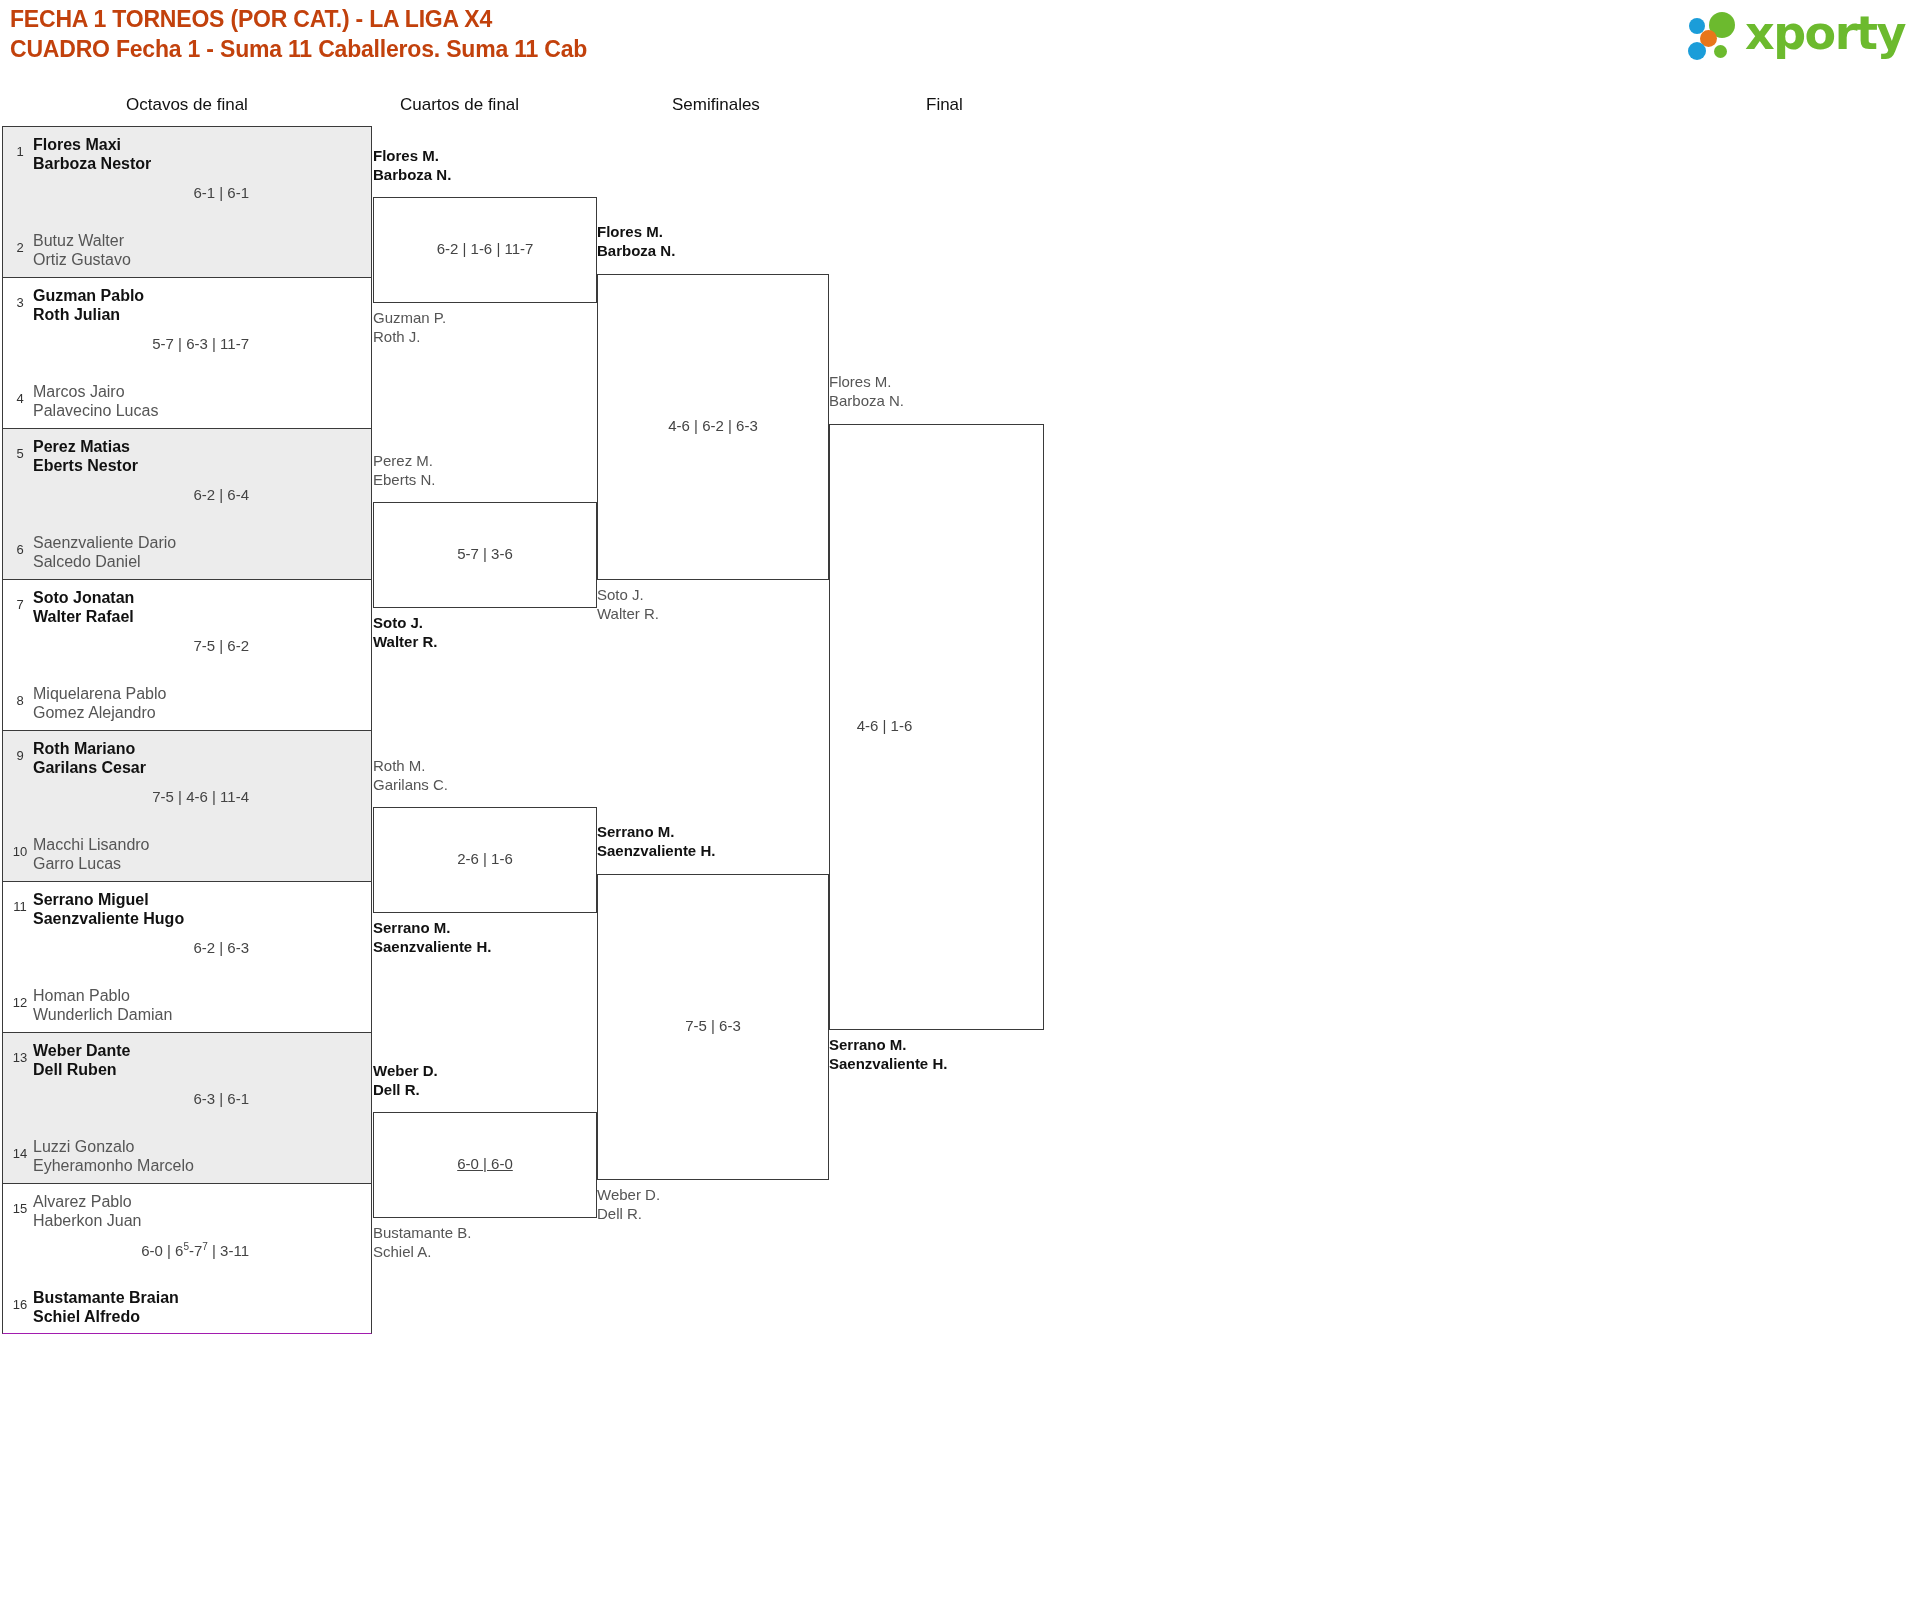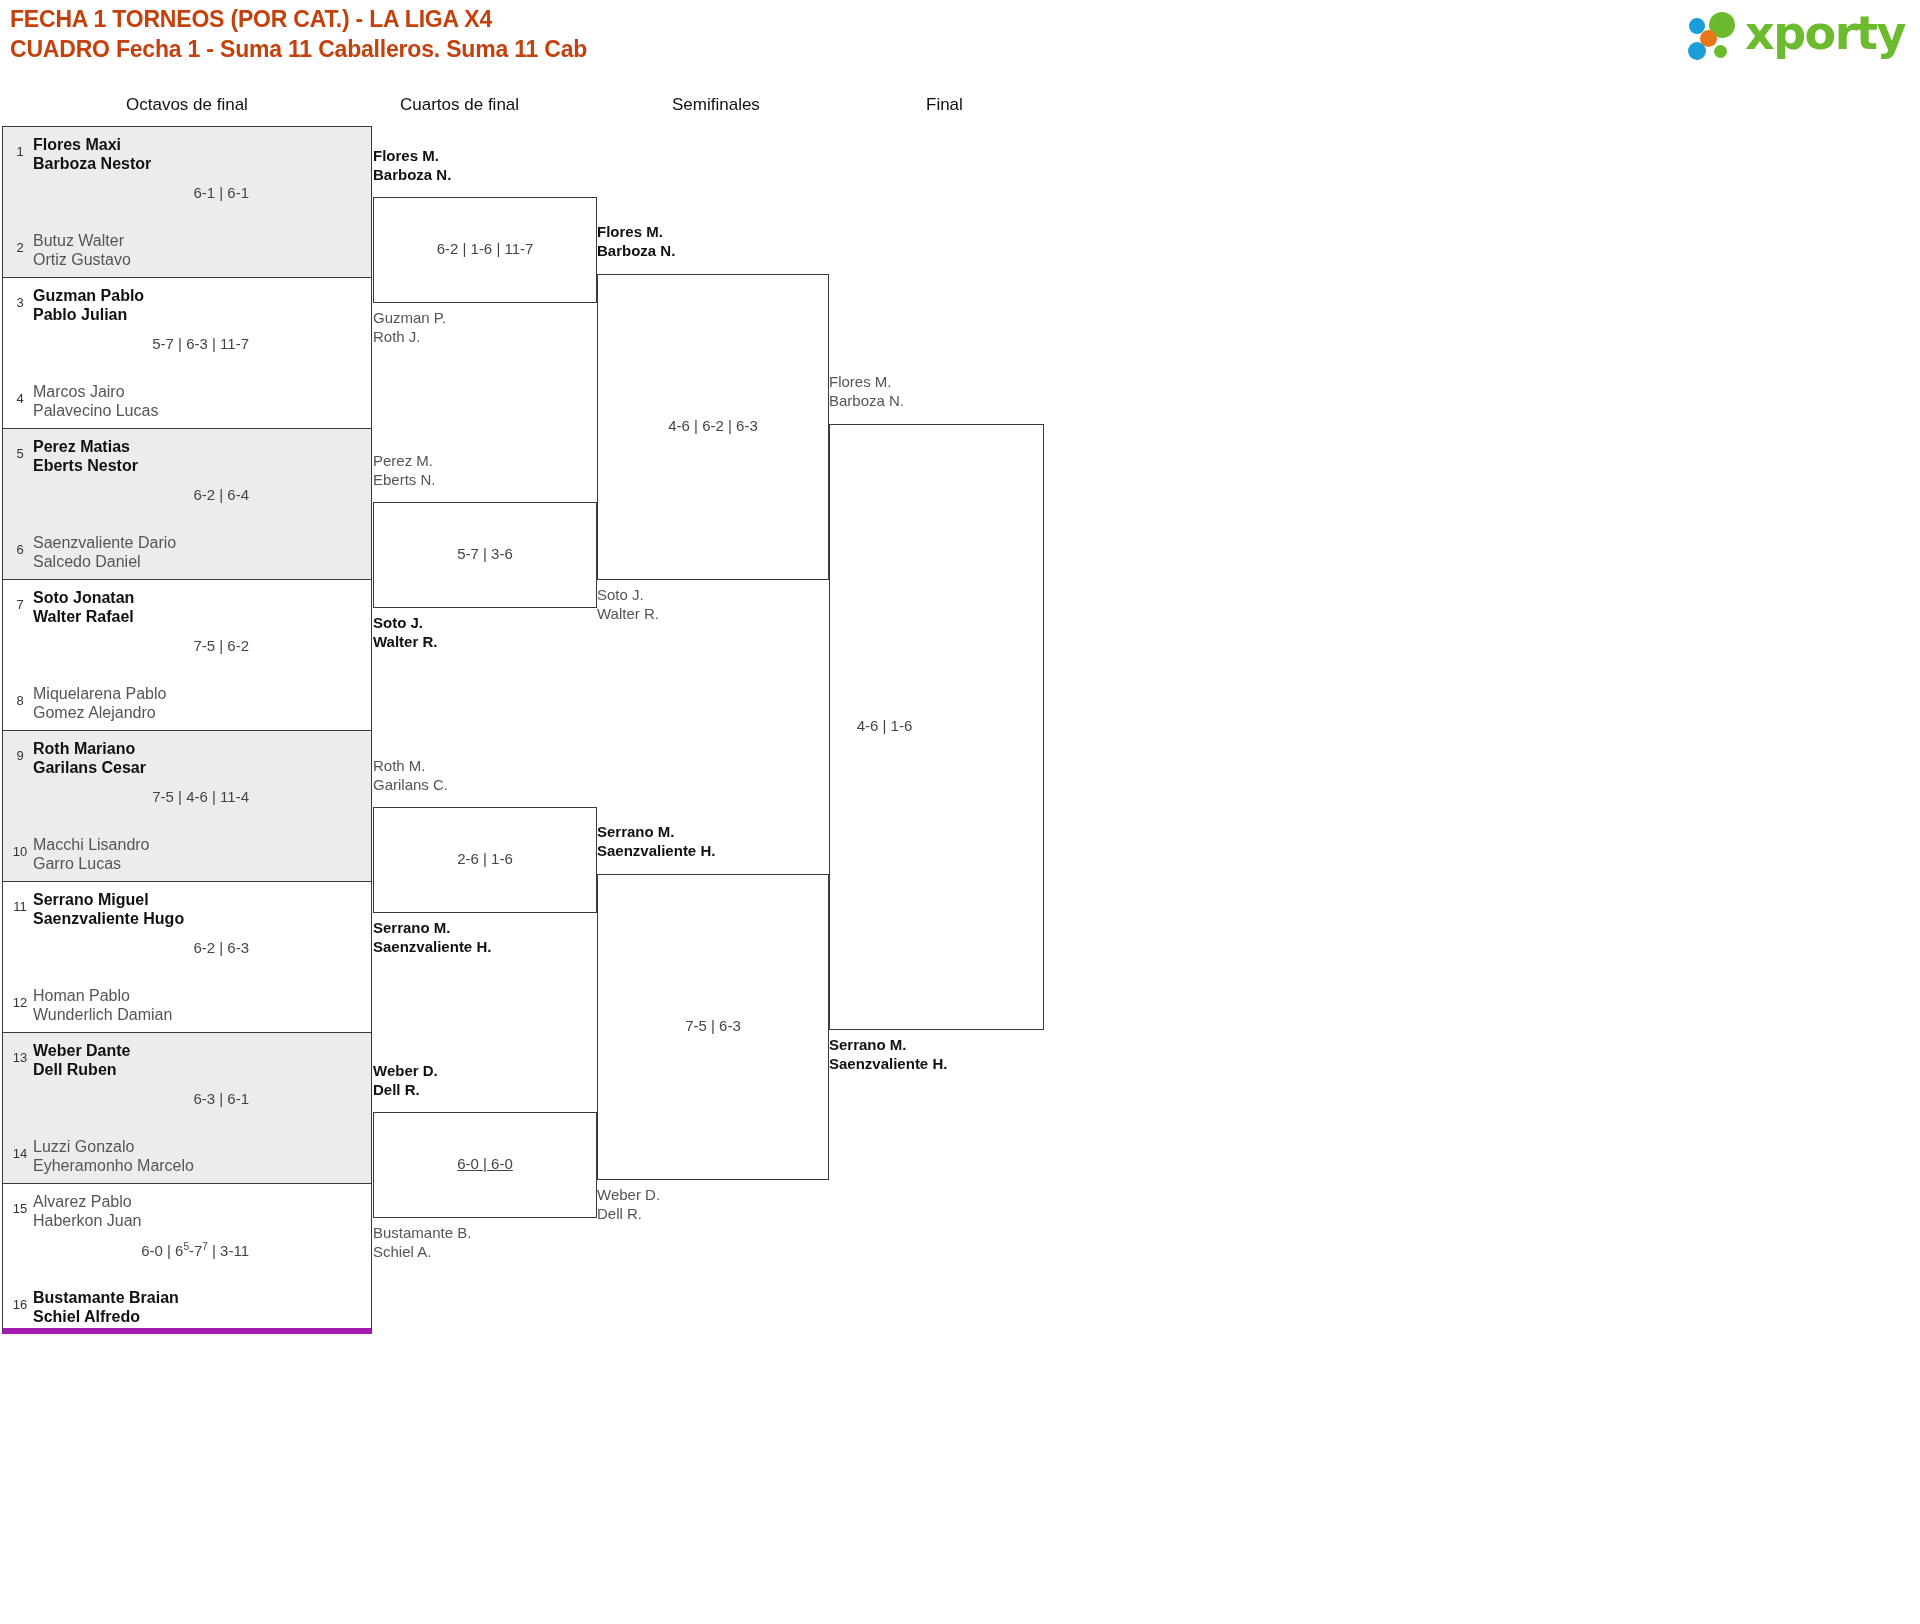--- a/index.html
+++ b/index.html
@@ -90,21 +90,21 @@
 
   
   .r1-block {
     position: absolute;
     left: 2px;
     width: 370px;
     box-sizing: border-box;
     border: 1px solid #3a3a3a;
     border-bottom: none;
   }
-  .r1-block.last { border-bottom: 6px solid #a21caf; }
+  .r1-block.last { border-bottom: 1px solid #a21caf; }
   .r1-block.shaded { background: #ececec; }
 
   .seed {
     position: absolute;
     left: 6px;
     font-size: 13px;
     color: #333333;
     width: 22px;
     text-align: center;
   }
@@ -180,21 +180,21 @@
 <div id="bracket">
     <div class="r1-block shaded" style="top: 126px; height: 151px;">
       <div class="seed" style="top: 17px;">1</div>
       <div class="r1-team winner" style="top: 8px;"><span>Flores Maxi</span><br><span>Barboza Nestor</span></div>
       <div class="seed" style="top: 113px;">2</div>
       <div class="r1-team" style="top: 104px;"><span>Butuz Walter</span><br><span>Ortiz Gustavo</span></div>
       <div class="r1-score" style="top: 57px;">6-1 | 6-1</div>
     </div>
     <div class="r1-block" style="top: 277px; height: 151px;">
       <div class="seed" style="top: 17px;">3</div>
-      <div class="r1-team winner" style="top: 8px;"><span>Guzman Pablo</span><br><span>Pablo Julian</span></div>
+      <div class="r1-team winner" style="top: 8px;"><span>Guzman Pablo</span><br><span>Roth Julian</span></div>
       <div class="seed" style="top: 113px;">4</div>
       <div class="r1-team" style="top: 104px;"><span>Marcos Jairo</span><br><span>Palavecino Lucas</span></div>
       <div class="r1-score" style="top: 57px;">5-7 | 6-3 | 11-7</div>
     </div>
     <div class="r1-block shaded" style="top: 428px; height: 151px;">
       <div class="seed" style="top: 17px;">5</div>
       <div class="r1-team winner" style="top: 8px;"><span>Perez Matias</span><br><span>Eberts Nestor</span></div>
       <div class="seed" style="top: 113px;">6</div>
       <div class="r1-team" style="top: 104px;"><span>Saenzvaliente Dario</span><br><span>Salcedo Daniel</span></div>
       <div class="r1-score" style="top: 57px;">6-2 | 6-4</div>

